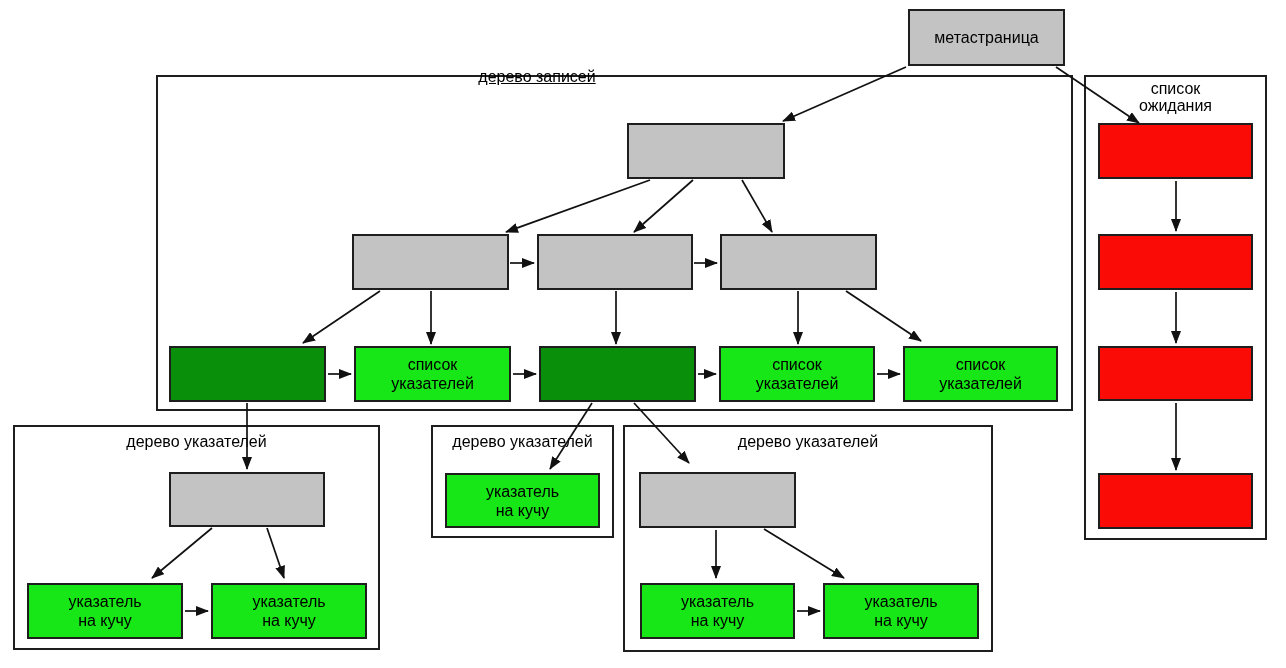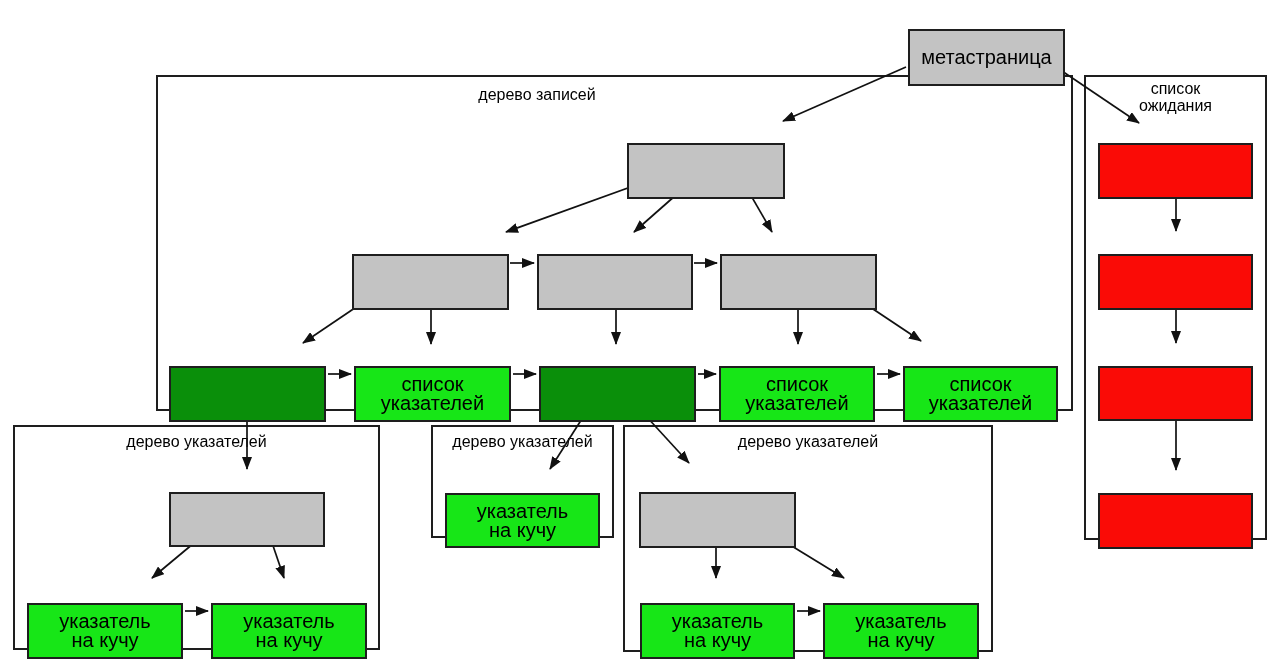--- a/index.html
+++ b/index.html
@@ -35,34 +35,33 @@
     z-index: 2;
   }
   .node {
     position: absolute;
     border: 2px solid #1e1e1e;
     box-sizing: border-box;
     display: flex;
     align-items: center;
     justify-content: center;
     text-align: center;
-    font-size: 20px;
+    font-size: 16px;
     line-height: 19px;
     white-space: pre-line;
     z-index: 3;
-    margin-top: 20px;
   }
 </style>
 </head>
 <body>
 
 <div class="canvas">
 
   <div class="cluster" style="left:156px; top:75px; width:917px; height:336px;"></div>
-  <div class="ctitle" style="left:156px; top:86px; width:762px;">дерево записей</div>
+  <div class="ctitle" style="left:156px; top:68px; width:762px;text-decoration:underline;">дерево записей</div>
 
   <div class="cluster" style="left:13px; top:425px; width:367px; height:225px;"></div>
   <div class="ctitle" style="left:13px; top:433px; width:367px;">дерево указателей</div>
 
   <div class="cluster" style="left:431px; top:425px; width:183px; height:113px;"></div>
   <div class="ctitle" style="left:431px; top:433px; width:183px;">дерево указателей</div>
 
   <div class="cluster" style="left:623px; top:425px; width:370px; height:227px;"></div>
   <div class="ctitle" style="left:623px; top:433px; width:370px;">дерево указателей</div>
 

